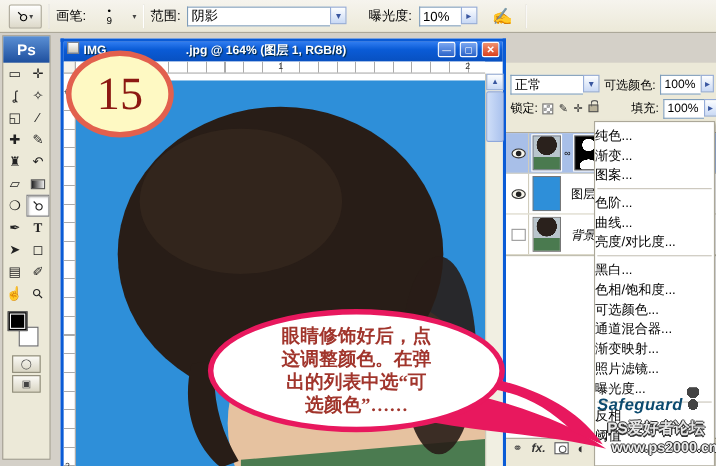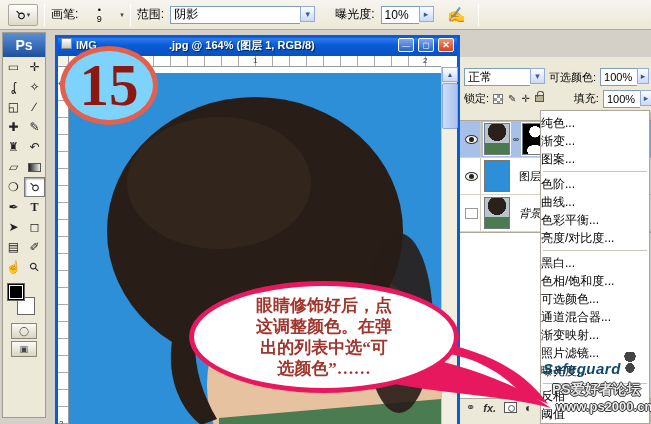--- a/index.html
+++ b/index.html
@@ -73,23 +73,23 @@
   #v-scroll { position:absolute; right:0; top:29px; width:16px; bottom:0; background:#f1efe2;
     border-left:1px solid #c9c5b5; }
   .scroll-btn { width:16px; height:15px; background:linear-gradient(#fdfeff,#c9d9f5);
     border:1px solid #95acd8; color:#3a57a0; font-size:7px; display:flex; align-items:center;
     justify-content:center; }
   #scroll-thumb { position:absolute; top:16px; left:0; width:16px; height:46px;
     background:linear-gradient(90deg,#cfdef8,#aac2ee); border:1px solid #8fa8dc; border-radius:2px; }
 
   
   #step-badge { position:absolute; left:60px; top:46px; width:98px; height:79px;
-    background:#7dd3fc; border:5px solid #e2604e; border-radius:50%; z-index:30;
+    background:#fef9c3; border:5px solid #e2604e; border-radius:50%; z-index:30;
     display:flex; align-items:center; justify-content:center;
-    font-family:"Liberation Serif", serif; font-size:59px; color:#8c1812;font-weight:bold; }
+    font-family:"Liberation Serif", serif; font-size:42px; color:#8c1812; }
 
   
   #arrow-layer { position:absolute; left:0; top:0; width:651px; height:424px;
     z-index:49; pointer-events:none; }
   #speech-bubble { position:absolute; left:189px; top:281px; width:270px; height:112px;
     background:#fff; border:5px solid #e8185e; border-radius:50%; z-index:50;
     display:flex; flex-direction:column; align-items:center; justify-content:center;
     font-family:"Liberation Serif", serif; font-size:17px; font-weight:bold;
     color:#a1352c; line-height:21px; text-align:center; }
 
@@ -346,21 +346,20 @@
   <span>15</span>
 </div>
 
 <div id="adjustment-menu">
   <div class="menu-item">纯色...</div>
   <div class="menu-item">渐变...</div>
   <div class="menu-item">图案...</div>
   <div class="menu-sep"></div>
   <div class="menu-item">色阶...</div>
   <div class="menu-item">曲线...</div>
-  <div class="menu-item">色彩平衡...</div>
   <div class="menu-item">亮度/对比度...</div>
   <div class="menu-sep"></div>
   <div class="menu-item">黑白...</div>
   <div class="menu-item">色相/饱和度...</div>
   <div class="menu-item">可选颜色...</div>
   <div class="menu-item">通道混合器...</div>
   <div class="menu-item">渐变映射...</div>
   <div class="menu-item">照片滤镜...</div>
   <div class="menu-item">曝光度...</div>
   <div class="menu-sep"></div>

